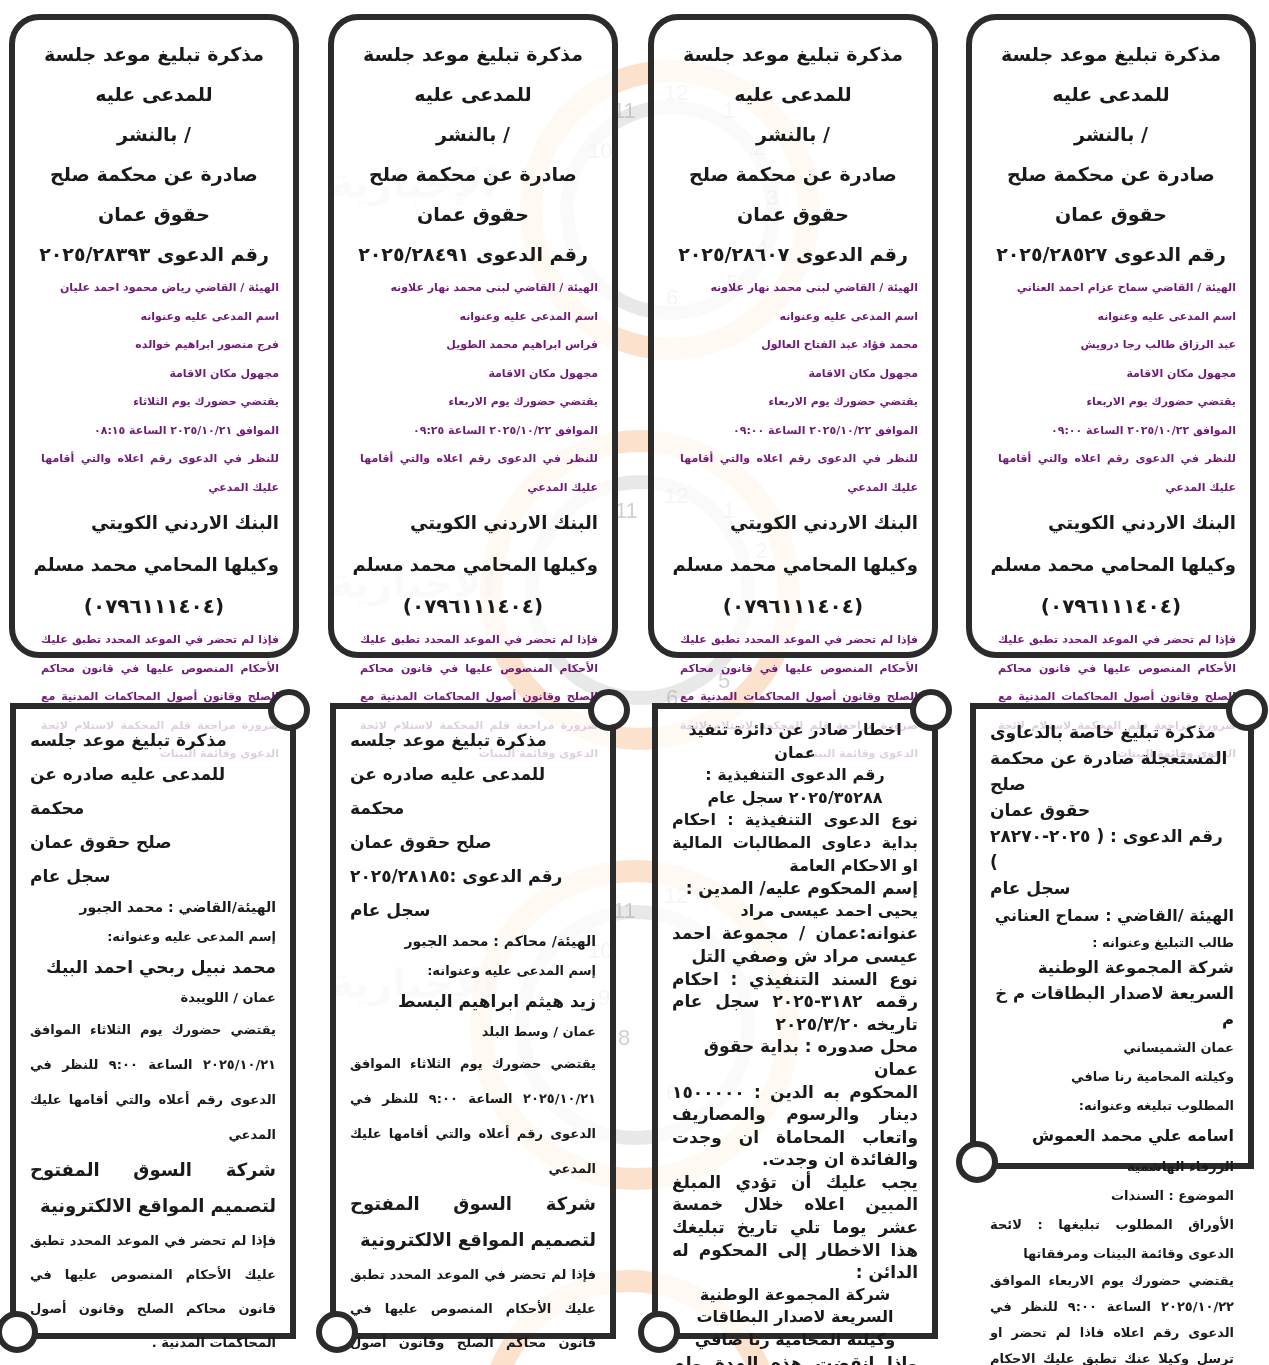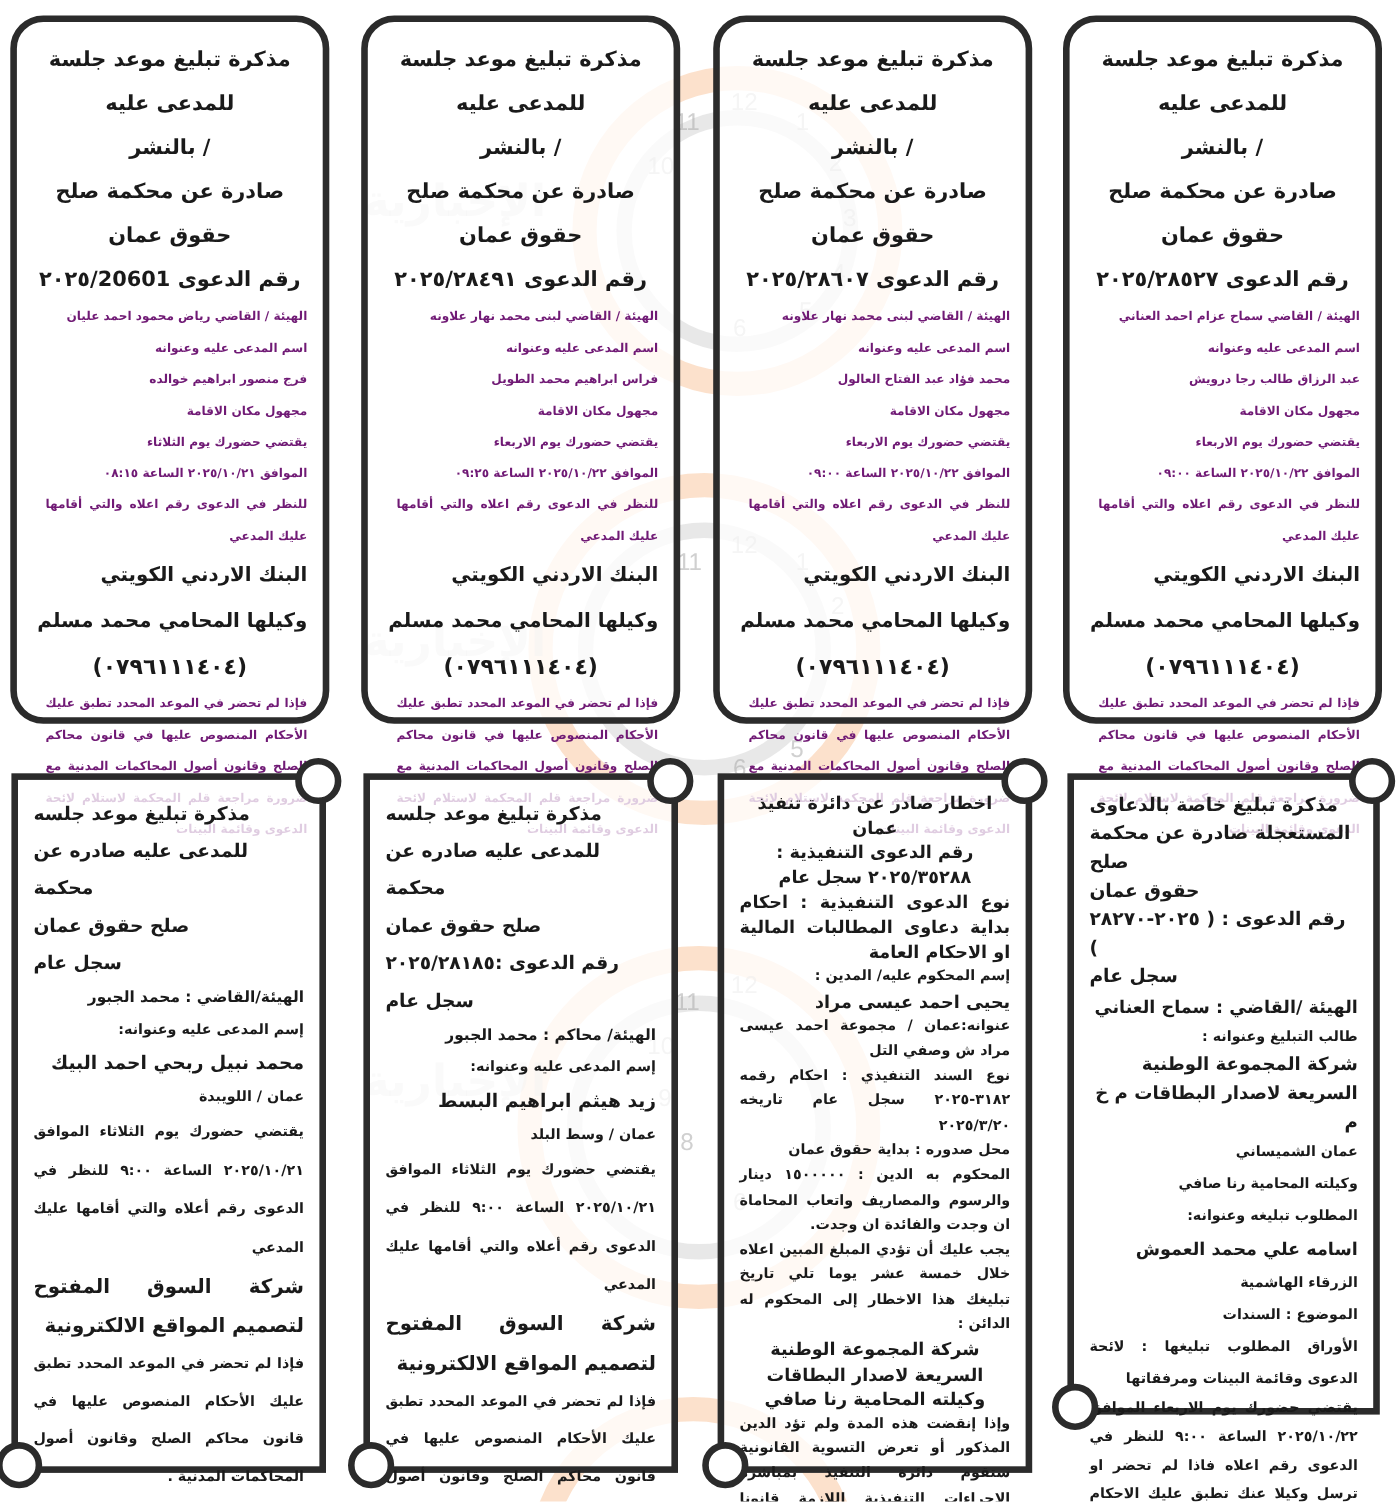--- a/index.html
+++ b/index.html
@@ -29,21 +29,21 @@
   .card.notched::before { top: -20px; right: -20px; }
   .card.notched::after { bottom: -20px; left: -20px; }
 
   .t-head { font-weight: bold; font-size: 19px; text-align: center; line-height: 40px; }
   .t-head-sm { font-weight: bold; font-size: 17px; text-align: left; line-height: 34px; }
   .t-line { font-size: 11px; font-weight: bold; line-height: 28.5px; color: #701a75; margin-left: 12px; }
   .t-big { font-weight: bold; font-size: 18px; text-align: right; line-height: 42px; }
   .t-phone { font-weight: bold; font-size: 20px; text-align: center; line-height: 40px; }
   .t-mid-b { font-weight: bold; font-size: 16px; line-height: 32px; }
   .t-mid { font-size: 13px; font-weight: bold; line-height: 29px; }
-  .t-exec { font-size: 13px; font-weight: bold; line-height: 22.6px; }
+  .t-exec { font-size: 17px; font-weight: bold; line-height: 22.6px; }
   .t-exec-h { font-weight: bold; font-size: 16px; text-align: center; line-height: 22.6px; }
   .t-exec-b { font-weight: bold; font-size: 16px; line-height: 22.6px; }
   .t-just { text-align: justify; text-align-last: right; }
 </style>
 </head>
 <body>
 
 <div class="wm wm-ring" style="left:520px;top:60px;width:300px;height:300px;"></div>
 <div class="wm wm-ring-inner" style="left:560px;top:100px;width:220px;height:220px;"></div>
 <div class="wm wm-ring" style="left:480px;top:430px;width:320px;height:320px;"></div>
@@ -129,35 +129,35 @@
   <div class="t-big">البنك الاردني الكويتي</div>
   <div class="t-big">وكيلها المحامي محمد مسلم</div>
   <div class="t-phone">(٠٧٩٦١١١٤٠٤)</div>
   <div class="t-line t-just">فإذا لم تحضر في الموعد المحدد تطبق عليك الأحكام المنصوص عليها في قانون محاكم الصلح وقانون أصول المحاكمات المدنية مع ضرورة مراجعة قلم المحكمة لاستلام لائحة الدعوى وقائمة البينات</div>
 </section>
 
 <section class="card rounded" style="left:9px;top:14px;width:290px;height:644px;">
   <div class="t-head">مذكرة تبليغ موعد جلسة للمدعى عليه</div>
   <div class="t-head">/ بالنشر</div>
   <div class="t-head">صادرة عن محكمة صلح حقوق عمان</div>
-  <div class="t-head">رقم الدعوى ٢٠٢٥/20601</div>
+  <div class="t-head">رقم الدعوى ٢٠٢٥/٢٨٣٩٣</div>
   <div class="t-line">الهيئة / القاضي رياض محمود احمد عليان</div>
   <div class="t-line">اسم المدعى عليه وعنوانه</div>
   <div class="t-line">فرج منصور ابراهيم خوالده</div>
   <div class="t-line">مجهول مكان الاقامة</div>
   <div class="t-line">يقتضي حضورك يوم الثلاثاء</div>
   <div class="t-line">الموافق ٢٠٢٥/١٠/٢١ الساعة ٠٨:١٥</div>
   <div class="t-line t-just">للنظر في الدعوى رقم اعلاه والتي أقامها عليك المدعي</div>
   <div class="t-big">البنك الاردني الكويتي</div>
   <div class="t-big">وكيلها المحامي محمد مسلم</div>
   <div class="t-phone">(٠٧٩٦١١١٤٠٤)</div>
   <div class="t-line t-just">فإذا لم تحضر في الموعد المحدد تطبق عليك الأحكام المنصوص عليها في قانون محاكم الصلح وقانون أصول المحاكمات المدنية مع ضرورة مراجعة قلم المحكمة لاستلام لائحة الدعوى وقائمة البينات</div>
 </section>
 
-<section class="card notched" style="left:970px;top:703px;width:284px;height:583px;padding-top:10px;">
+<section class="card notched" style="left:970px;top:703px;width:284px;height:466px;padding-top:10px;">
   <div class="t-head-sm" style="line-height:26px;">مذكرة تبليغ خاصة بالدعاوى</div>
   <div class="t-head-sm" style="line-height:26px;">المستعجلة صادرة عن محكمة صلح</div>
   <div class="t-head-sm" style="line-height:26px;">حقوق عمان</div>
   <div class="t-head-sm" style="line-height:26px;">رقم الدعوى : ( ٢٠٢٥-٢٨٢٧٠ )</div>
   <div class="t-head-sm" style="line-height:26px;">سجل عام</div>
   <div class="t-mid-b" style="line-height:30px;">الهيئة /القاضي : سماح العناني</div>
   <div class="t-mid" style="line-height:24px;">طالب التبليغ وعنوانه :</div>
   <div class="t-mid-b" style="line-height:26px;font-size:16.5px;">شركة المجموعة الوطنية السريعة لاصدار البطاقات م خ م</div>
   <div class="t-mid">عمان الشميساني</div>
   <div class="t-mid">وكيلته المحامية رنا صافي</div>

